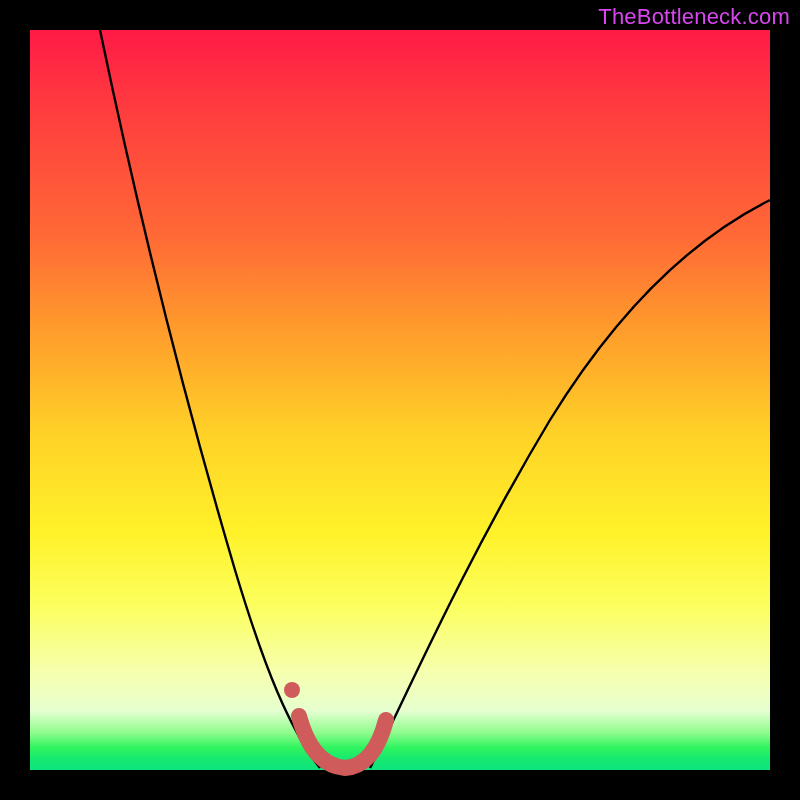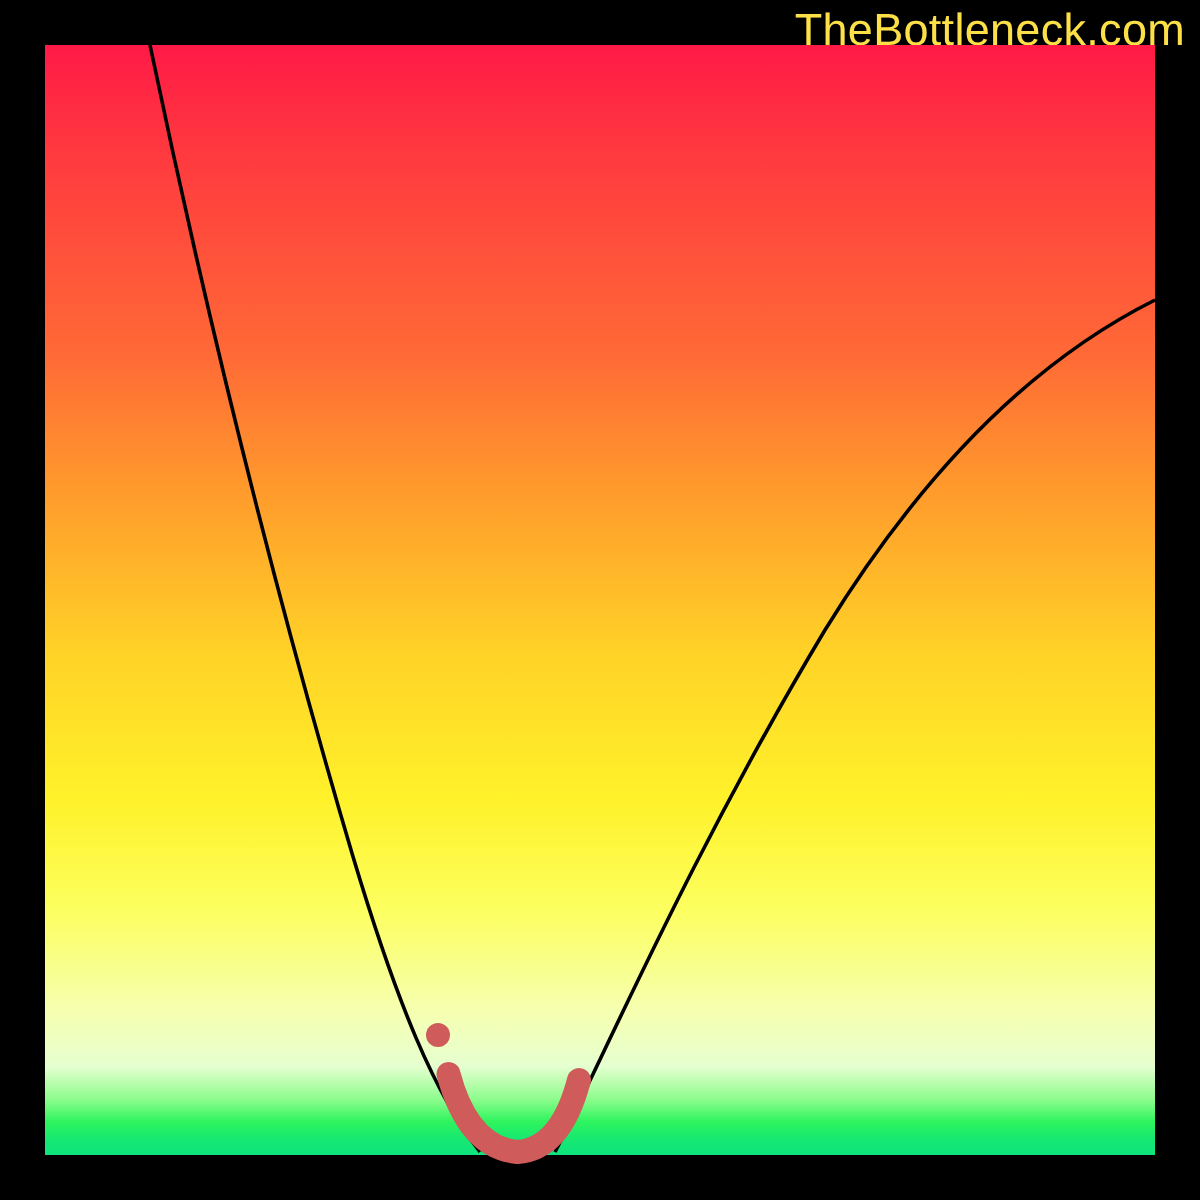--- a/index.html
+++ b/index.html
@@ -48,22 +48,22 @@
     left: 0;
     top: 0;
     width: 740px;
     height: 740px;
     overflow: visible;
   }
   .watermark {
     position: absolute;
     top: 4px;
     right: 10px;
-    color: #fde047;
-    font-size: 30px;
+    color: #d946ef;
+    font-size: 22px;
     font-weight: 500;
     letter-spacing: 0.2px;
     font-family: Arial, Helvetica, sans-serif;
   }
 </style>
 </head>
 <body>
 
 <div class="watermark">TheBottleneck.com</div>
 

